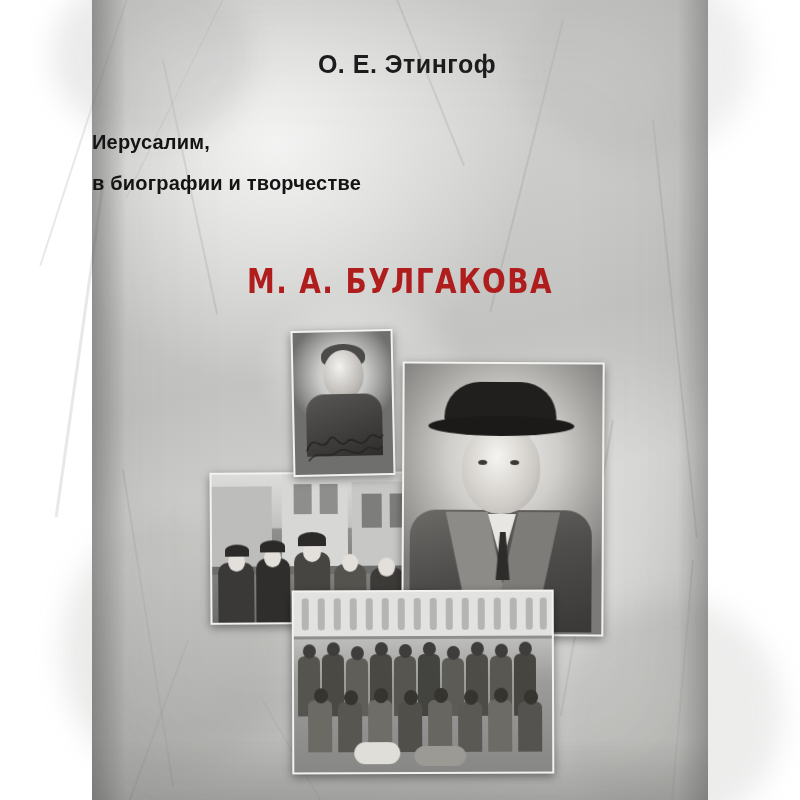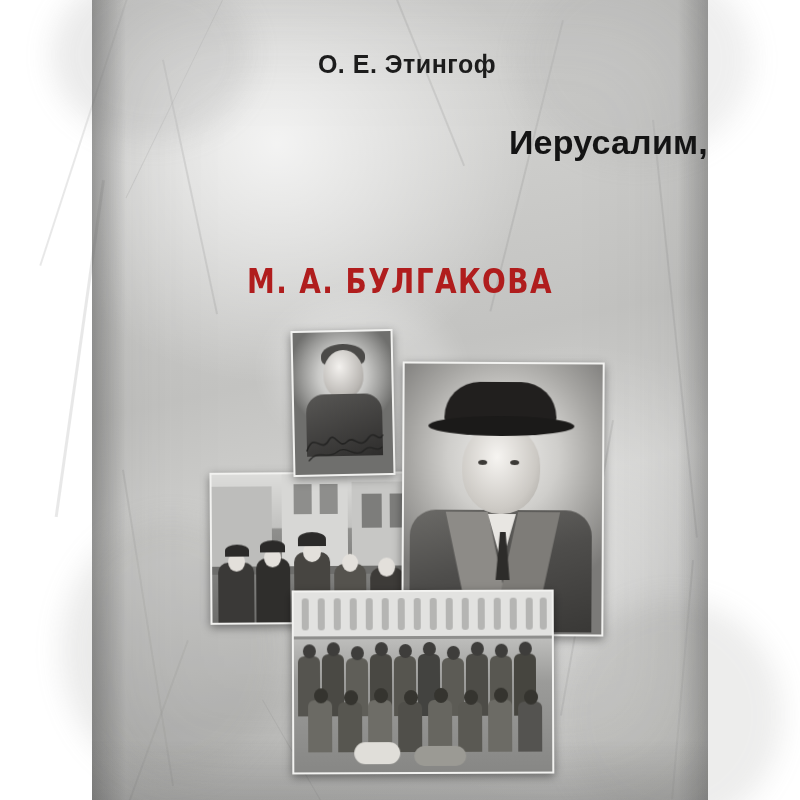--- a/index.html
+++ b/index.html
@@ -85,24 +85,24 @@
     font-weight: 700;
     color: #1c1c1c;
     letter-spacing: 0.5px;
     margin-left: 7px;
   }
 
   #title-block {
     position: absolute;
     left: 0; top: 122px;
     width: 616px;
-    text-align: right;
+    text-align: left;
     color: #141414;
     font-weight: 700;
-    font-size: 34px;
+    font-size: 20px;
     line-height: 41px;
     letter-spacing: 0.2px;
   }
   #title-block .tline { display: block; white-space: nowrap; }
 
   #subject-line {
     position: absolute;
     left: 0; top: 262px;
     width: 616px;
     text-align: center;
@@ -348,20 +348,21 @@
       <div class="blotch" style="left:180px; top:300px; width:180px; height:140px; background: rgba(255,255,255,0.40);"></div>
     </div>
     <div class="spine-shade"></div>
     <div class="right-shade"></div>
     <div class="bottom-shade"></div>
 
     <div id="author-line">О. Е. Этингоф</div>
 
     <div id="title-block">
       <span class="tline">Иерусалим,</span>
+      <span class="tline">в биографии и творчестве</span>
     </div>
 
     <div id="subject-line">М. А. БУЛГАКОВА</div>
 
     <div class="photo" id="photo-portrait-signed">
       <div class="inner">
         <div class="sig-portrait-hair"></div>
         <div class="sig-portrait-head"></div>
         <div class="sig-portrait-body"></div>
         <svg class="sig-scribble" viewBox="0 0 82 44">

